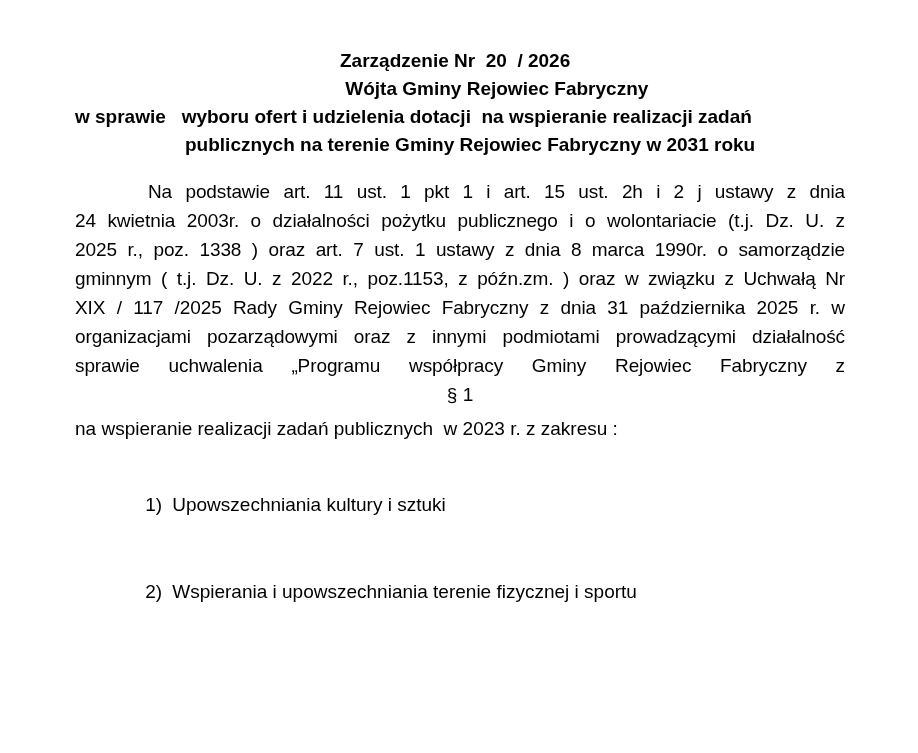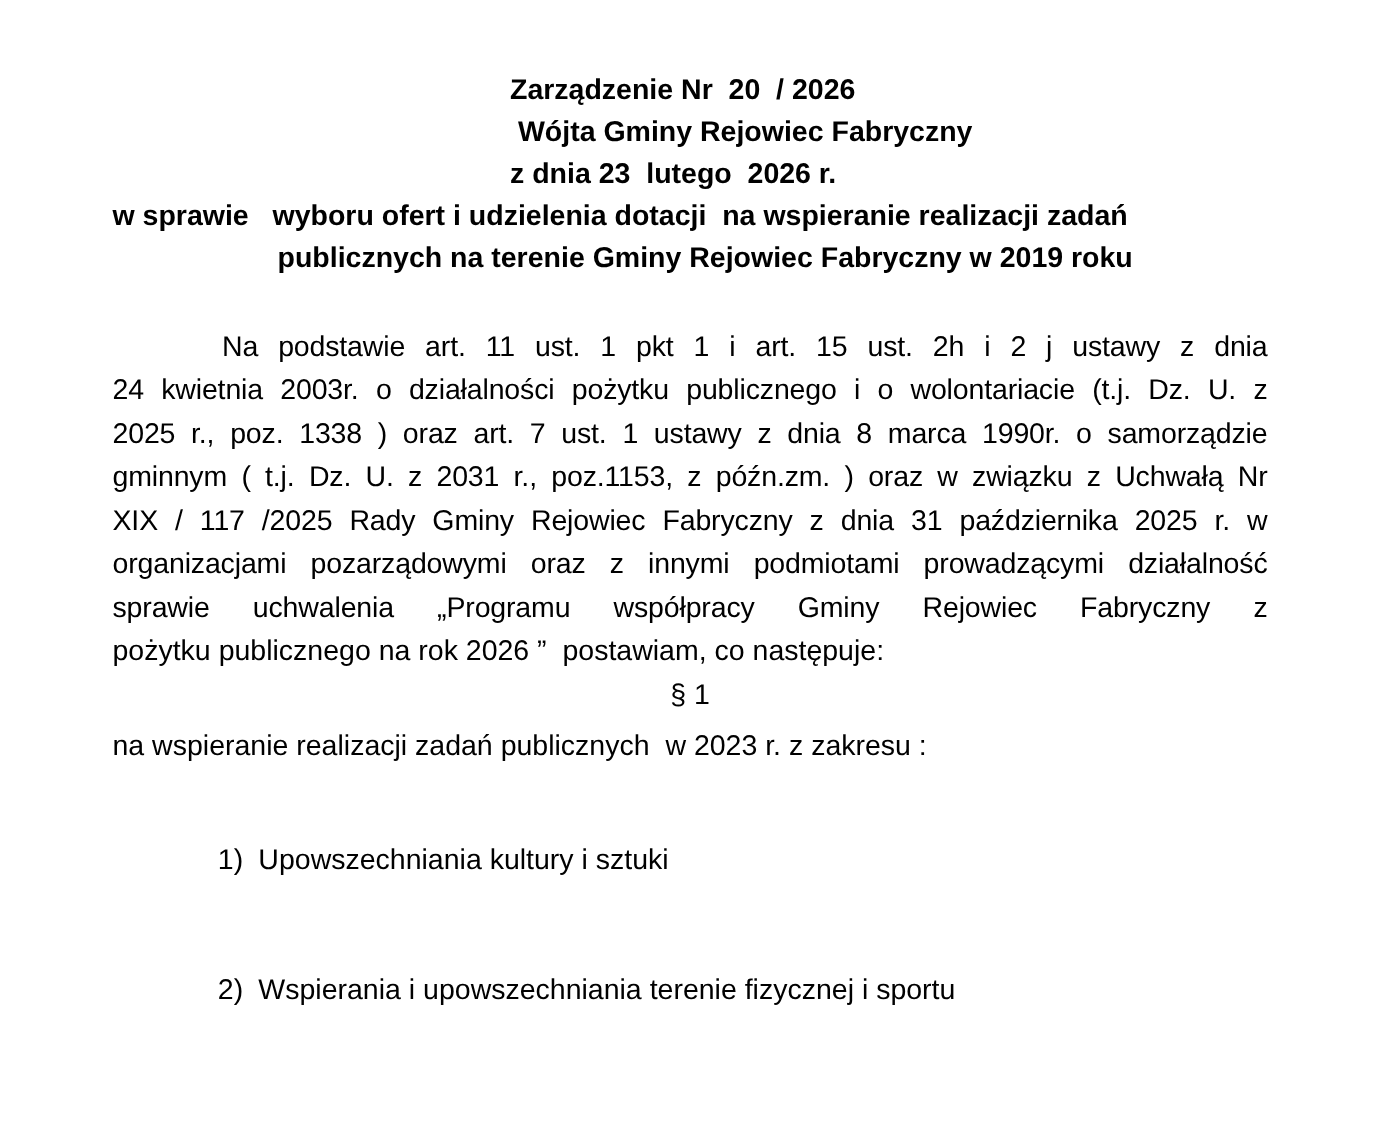--- a/index.html
+++ b/index.html
@@ -31,21 +31,21 @@
 
   
   .subject-block {
     font-weight: bold;
     line-height: 28px;
   }
   .s-line { white-space: pre-wrap; }
   .s-line.indent2 { margin-left: 110px; }
 
   
-  .preamble { margin-top: 30px; }
+  .preamble { margin-top: 18px; }
   .body-line { line-height: 29px; }
   .j {
     text-align: justify;
     text-align-last: justify;
     letter-spacing: -0.1px;
   }
   .jfirst { text-indent: 73px; }
   .plain { white-space: pre-wrap; }
 
   
@@ -69,37 +69,35 @@
 </style>
 </head>
 <body>
 
 <div class="page">
   <div class="content">
 
     <div class="title-block">
       <div class="t-line">Zarządzenie Nr  20  / 2026</div>
       <div class="t-line"> Wójta Gminy Rejowiec Fabryczny</div>
-      <div class="t-line">z dnia 23  lutego  2026 r.</div>
     </div>
 
     <div class="subject-block">
       <div class="s-line">w sprawie   wyboru ofert i udzielenia dotacji  na wspieranie realizacji zadań</div>
-      <div class="s-line indent2">publicznych na terenie Gminy Rejowiec Fabryczny w 2019 roku</div>
+      <div class="s-line indent2">publicznych na terenie Gminy Rejowiec Fabryczny w 2031 roku</div>
     </div>
 
     <div class="preamble">
       <div class="body-line j jfirst">Na podstawie art. 11 ust. 1 pkt 1 i art. 15 ust. 2h i 2 j ustawy z dnia</div>
       <div class="body-line j">24 kwietnia 2003r. o działalności pożytku publicznego i o wolontariacie (t.j. Dz. U. z</div>
       <div class="body-line j">2025 r., poz. 1338 ) oraz art. 7 ust. 1 ustawy z dnia 8 marca 1990r. o samorządzie</div>
-      <div class="body-line j">gminnym ( t.j. Dz. U. z 2031 r., poz.1153, z późn.zm. ) oraz w związku z Uchwałą Nr</div>
+      <div class="body-line j">gminnym ( t.j. Dz. U. z 2022 r., poz.1153, z późn.zm. ) oraz w związku z Uchwałą Nr</div>
       <div class="body-line j">XIX / 117 /2025 Rady Gminy Rejowiec Fabryczny z dnia 31 października 2025 r. w</div>
       <div class="body-line j">organizacjami pozarządowymi oraz z innymi podmiotami prowadzącymi działalność</div>
       <div class="body-line j">sprawie uchwalenia „Programu współpracy Gminy Rejowiec Fabryczny z</div>
-      <div class="body-line plain">pożytku publicznego na rok 2026 ”  postawiam, co następuje:</div>
     </div>
 
     <div class="section-mark">§ 1</div>
 
     <div class="para1">
       <div class="body-line plain">na wspieranie realizacji zadań publicznych  w 2023 r. z zakresu :</div>
     </div>
 
     <div class="list-block">
       <div class="li">

